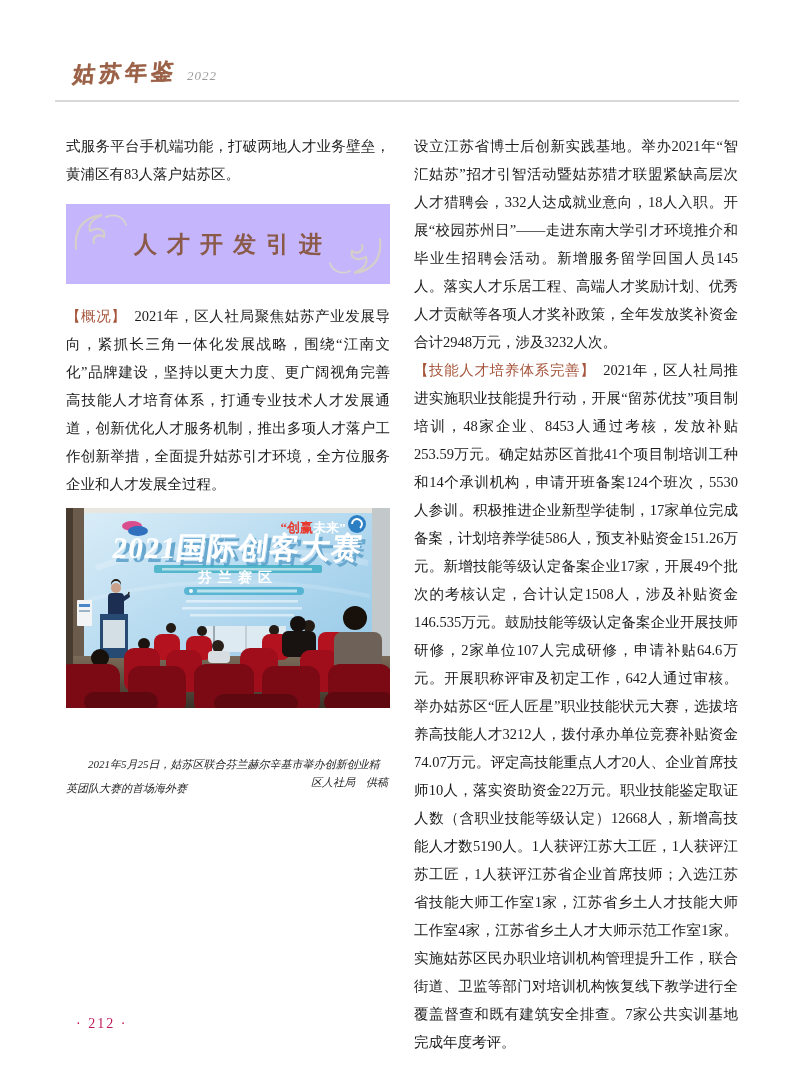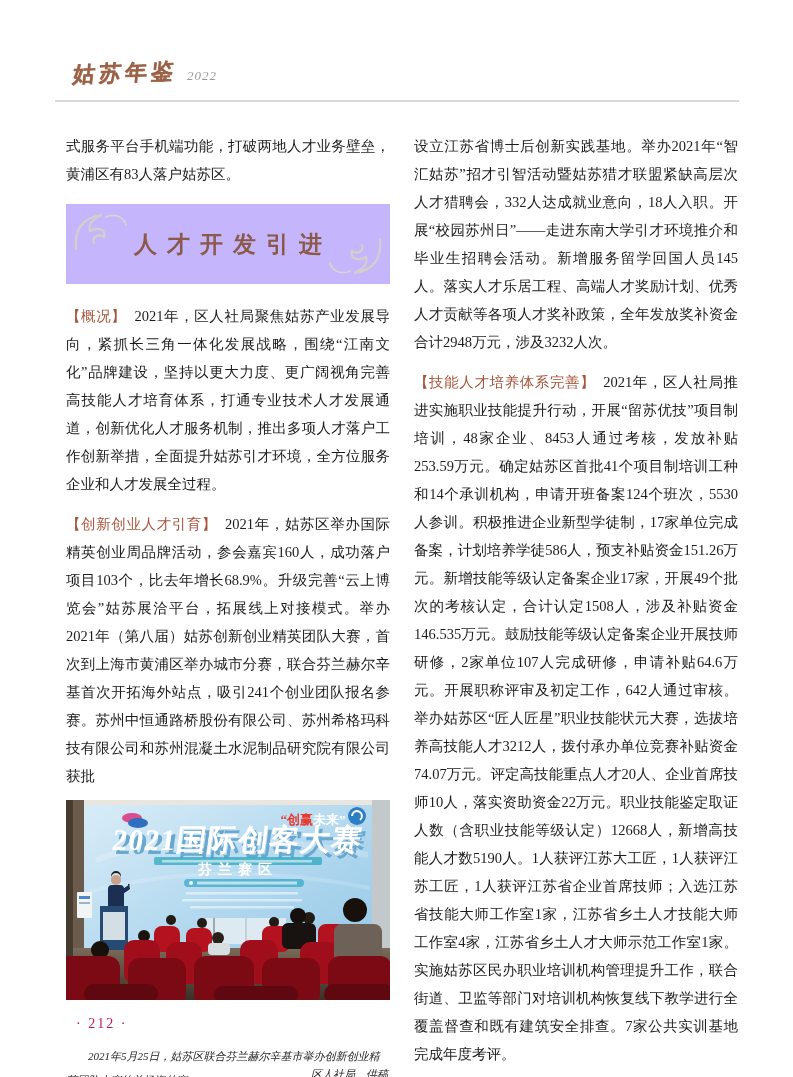--- a/index.html
+++ b/index.html
@@ -19,21 +19,21 @@
     margin-left:18px;
   }
   .year { font-size:13px; color:#9b9b9b; font-style:italic; margin-left:10px; letter-spacing:1px; }
   
   .columns { position:absolute; top:132px; left:66px; display:flex; gap:24px; }
   .col { width:324px; }
   .body-text {
     margin:0; font-size:14.5px; line-height:28px; color:#1c1c1c;
     text-align:justify; text-justify:inter-ideograph;
   }
-  .entry { margin-top:12px; }
+  .entry { }
   .label { color:#a6553c; margin-right:8px; }
   
   .section-box {
     position:relative; margin:16px 0 18px; height:80px; background:#c4b5fd;
     display:flex; align-items:center; justify-content:center;
   }
   .section-title {
     margin:0; font-size:23px; font-weight:600; color:#8a5948;
     letter-spacing:10px; padding-left:10px;
   }
@@ -77,21 +77,20 @@
         </svg>
         <h2 class="section-title">人才开发引进</h2>
         <svg class="flourish fl-br" width="58" height="42" viewBox="0 0 58 42">
           <path d="M4 40 C2 22 10 8 30 6 C20 10 16 16 18 22 C26 18 34 20 32 28 C26 24 20 28 22 34" fill="none" stroke="#d8d1c3" stroke-width="2.2" stroke-linecap="round"></path>
           <path d="M34 8 C42 4 52 8 54 16" fill="none" stroke="#ddd6c9" stroke-width="1.8" stroke-linecap="round"></path>
         </svg>
       </div>
 
       <p class="body-text entry"><span class="label">【概况】</span><span>2021年，区人社局聚焦姑苏产业发展导向，紧抓长三角一体化发展战略，围绕“江南文化”品牌建设，坚持以更大力度、更广阔视角完善高技能人才培育体系，打通专业技术人才发展通道，创新优化人才服务机制，推出多项人才落户工作创新举措，全面提升姑苏引才环境，全方位服务企业和人才发展全过程。</span></p>
 
-      <p class="body-text entry"><span class="label">【创新创业人才引育】</span><span>2021年，姑苏区举办国际精英创业周品牌活动，参会嘉宾160人，成功落户项目103个，比去年增长68.9%。升级完善“云上博览会”姑苏展洽平台，拓展线上对接模式。举办2021年（第八届）姑苏创新创业精英团队大赛，首次到上海市黄浦区举办城市分赛，联合芬兰赫尔辛基首次开拓海外站点，吸引241个创业团队报名参赛。苏州中恒通路桥股份有限公司、苏州希格玛科技有限公司和苏州混凝土水泥制品研究院有限公司获批</span></p>
 
       <figure class="photo" style="margin:10px 0 0;">
         <svg viewBox="0 0 324 200" preserveAspectRatio="none">
           <defs>
             <linearGradient id="scr" x1="0" y1="0" x2="1" y2="1">
               <stop offset="0" stop-color="#dceef8"></stop>
               <stop offset="0.55" stop-color="#aed6ee"></stop>
               <stop offset="1" stop-color="#8cc3e4"></stop>
             </linearGradient>
             <linearGradient id="floor" x1="0" y1="0" x2="0" y2="1">

